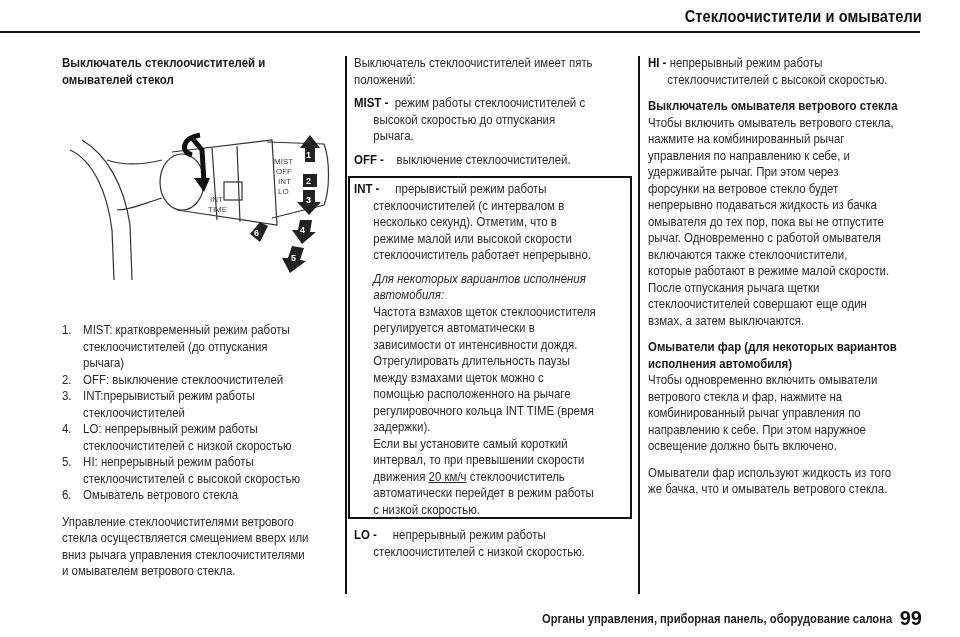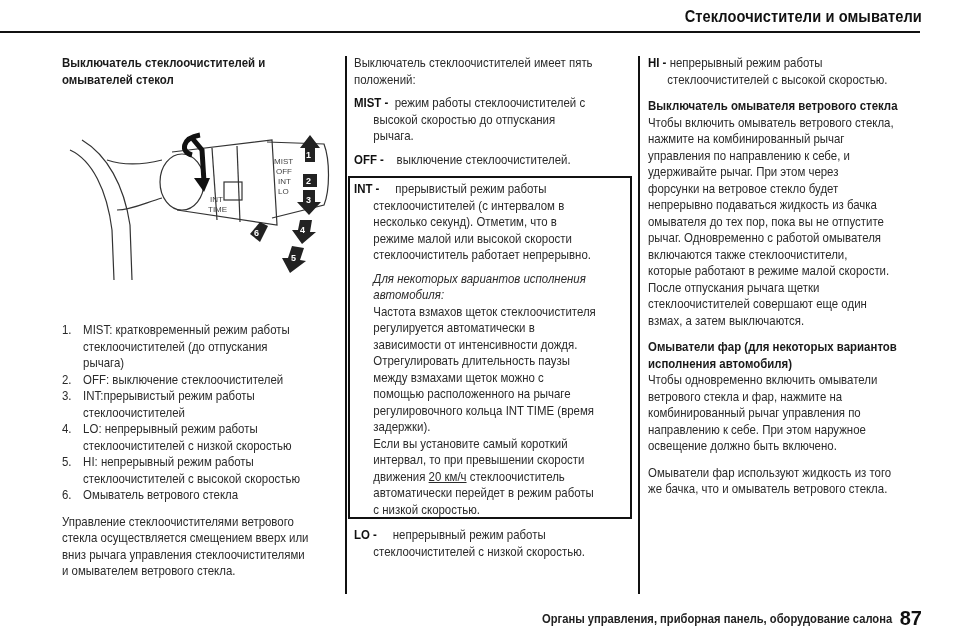--- a/index.html
+++ b/index.html
@@ -218,13 +218,13 @@
     <span>направлению к себе. При этом наружное</span><br>
     <span>освещение должно быть включено.</span>
     <div class="gap-m"></div>
     <p>
       <span>Омыватели фар используют жидкость из того</span><br><span>же бачка, что и омыватель ветрового стекла.</span>
     </p>
   </div>
 </div>
 
 <div class="footer-text">Органы управления, приборная панель, оборудование салона</div>
-<div class="page-num">87</div>
+<div class="page-num">99</div>
 
 </body></html>

